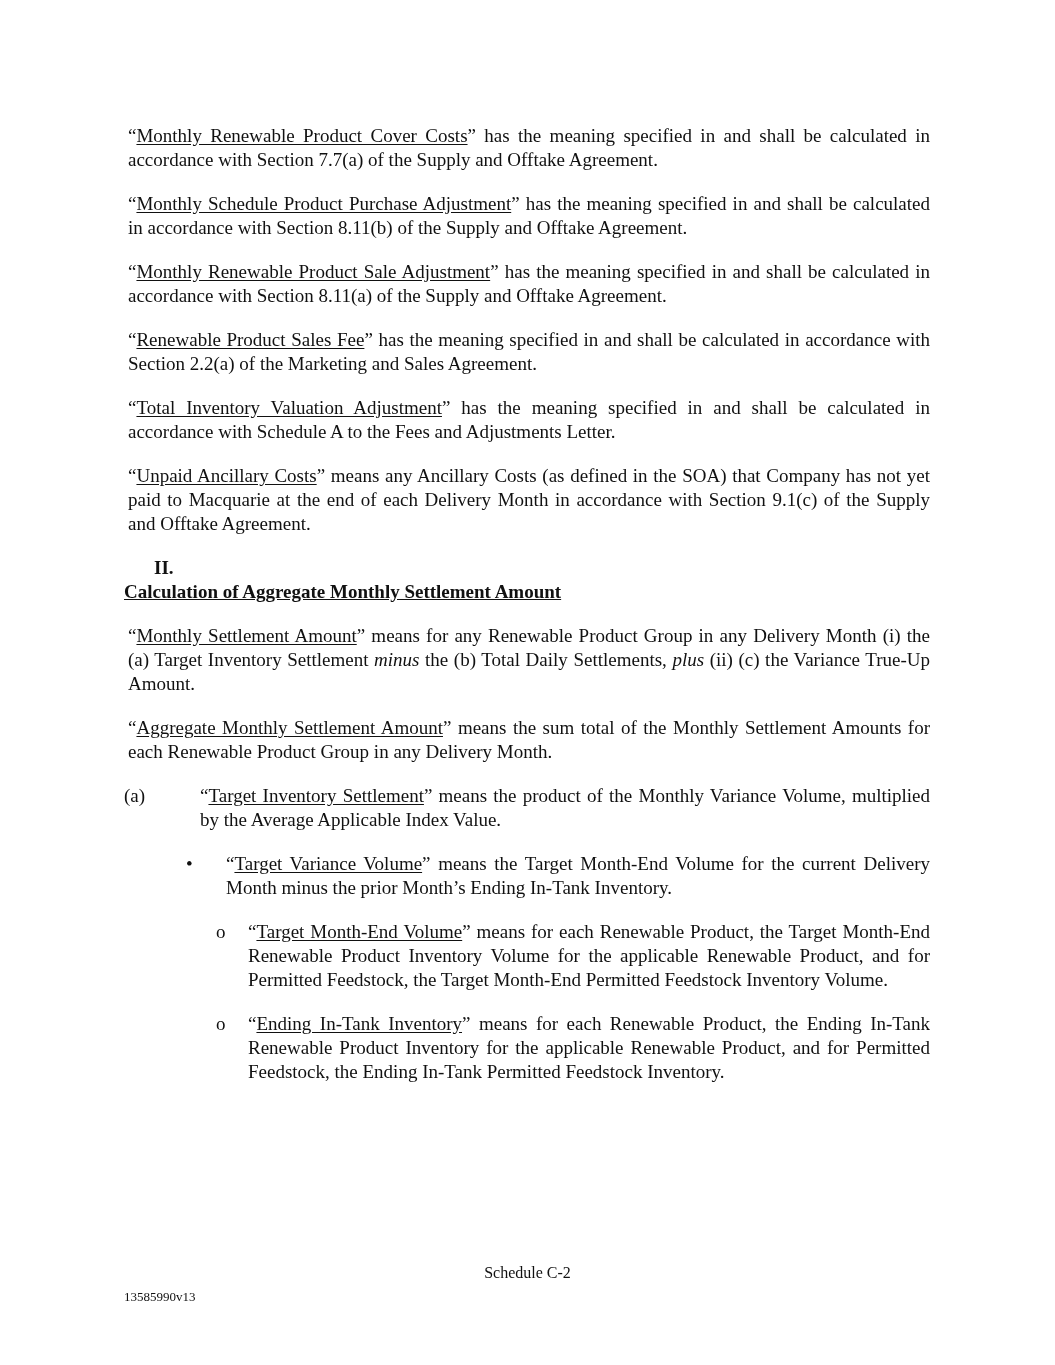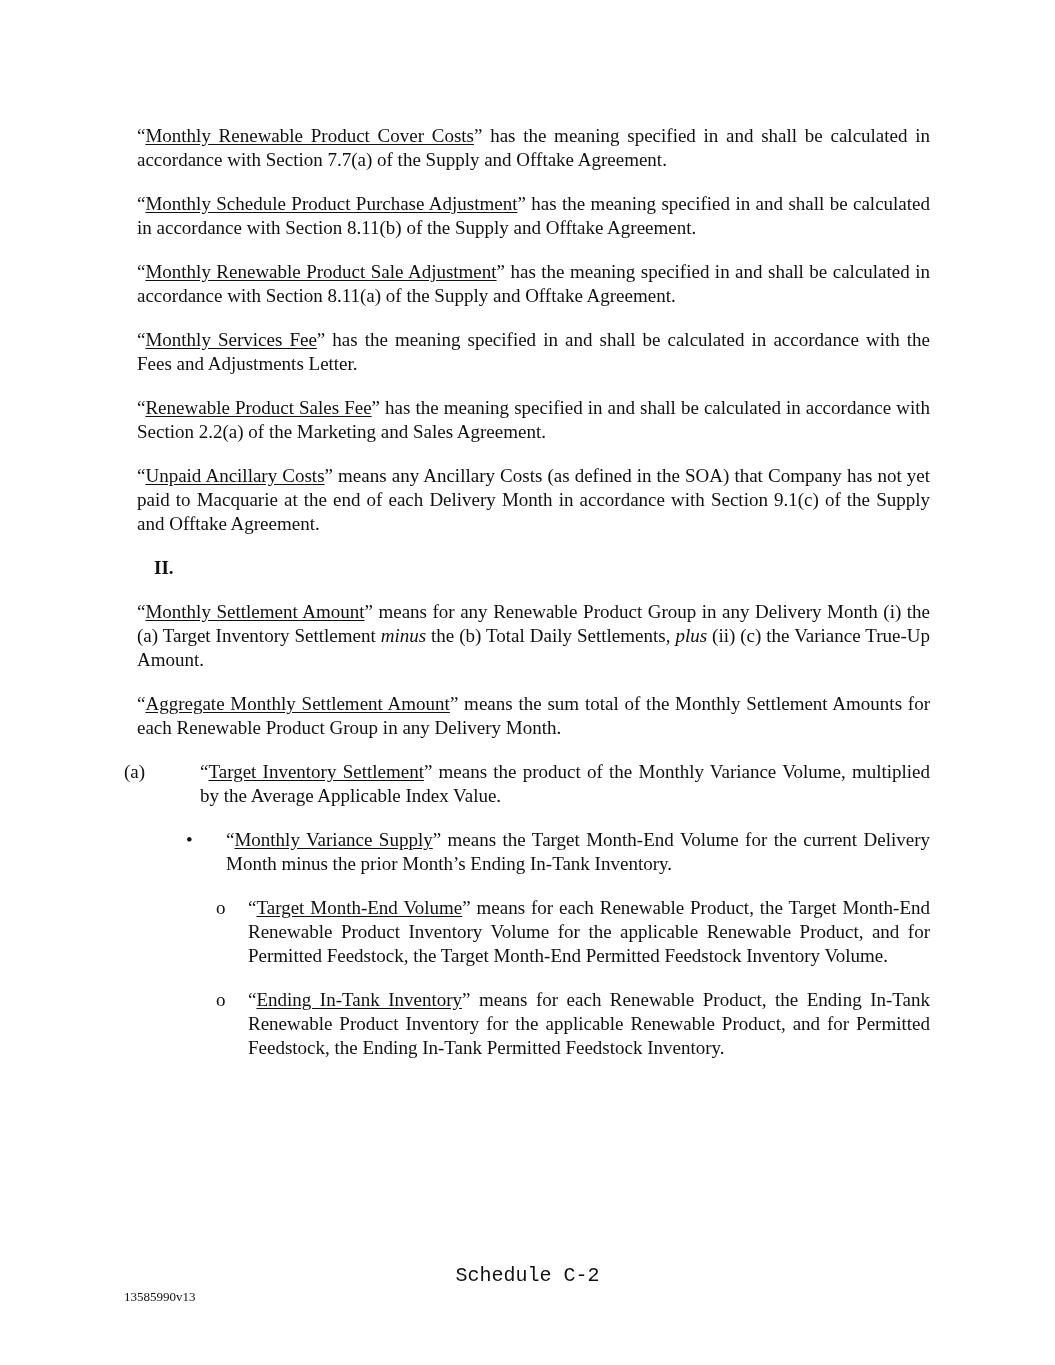--- a/index.html
+++ b/index.html
@@ -1,62 +1,63 @@
 <!DOCTYPE html>
 <html><head>
 <meta charset="utf-8">
 <style>
   html, body { margin: 0; padding: 0; background: #ffffff; }
   body { width: 1055px; height: 1365px; position: relative; overflow: hidden;
          font-family: "Liberation Serif", serif; color: #111; }
   .page { position: absolute; left: 124px; top: 124px; width: 806px; font-size: 19px; line-height: 24px; }
-  p { margin: 0 0 20px 13px; text-align: justify; }
+  p { margin: 0 0 20px 4px; text-align: justify; }
   u { text-decoration: underline; text-underline-offset: 2px; }
   .heading { font-weight: bold; margin: 0 0 20px 0; display: flex; flex-direction: column; }
   .heading .num { width: 62px; padding-left: 30px; }
   .heading .title { text-decoration: underline; }
   .item-a { display: flex; margin-bottom: 20px; }
   .item-a .lbl { width: 32px; flex: none; }
   .item-a .body { flex: 1; text-align: justify; margin-left: 44px; }
   .bullet { display: flex; margin-left: 62px; margin-bottom: 20px; }
   .bullet .mark { width: 40px; flex: none; }
   .bullet .body { flex: 1; text-align: justify; }
   .sub { display: flex; margin-left: 92px; margin-bottom: 20px; }
   .sub .mark { width: 32px; flex: none; }
   .sub .body { flex: 1; text-align: justify; }
-  .footer { position: absolute; top: 1264px; left: 0; width: 1055px; text-align: center; font-size: 20px; font-family: Liberation Mono, monospace; }
+  .footer { position: absolute; top: 1264px; left: 0; width: 1055px; text-align: center; font-size: 16px; }
   .docid { position: absolute; top: 1289px; left: 124px; font-size: 13px; }
 </style>
 </head>
 <body>
 
 <div class="page">
   <p><span>“</span><u>Monthly Renewable Product Cover Costs</u><span>”</span><span> has the meaning specified in and shall be calculated in accordance with Section 7.7(a) of the Supply and Offtake Agreement.</span></p>
   <p><span>“</span><u>Monthly Schedule Product Purchase Adjustment</u><span>”</span><span> has the meaning specified in and shall be calculated in accordance with Section 8.11(b) of the Supply and Offtake Agreement.</span></p>
   <p><span>“</span><u>Monthly Renewable Product Sale Adjustment</u><span>”</span><span> has the meaning specified in and shall be calculated in accordance with Section 8.11(a) of the Supply and Offtake Agreement.</span></p>
-  <p><span>“</span><u>Monthly Services Fee</u><span>”</span><span> has the meaning specified in and shall be calculated in accordance with the Fees and Adjustments Letter.</span></p>
   <p><span>“</span><u>Renewable Product Sales Fee</u><span>”</span><span> has the meaning specified in and shall be calculated in accordance with Section 2.2(a) of the Marketing and Sales Agreement.</span></p>
+  <p><span>“</span><u>Total Inventory Valuation Adjustment</u><span>”</span><span> has the meaning specified in and shall be calculated in accordance with Schedule A to the Fees and Adjustments Letter.</span></p>
   <p><span>“</span><u>Unpaid Ancillary Costs</u><span>”</span><span> means any Ancillary Costs (as defined in the SOA) that Company has not yet paid to Macquarie at the end of each Delivery Month in accordance with Section 9.1(c) of the Supply and Offtake Agreement.</span></p>
 
   <div class="heading">
     <span class="num">II.</span>
+    <span class="title">Calculation of Aggregate Monthly Settlement Amount</span>
   </div>
 
   <p><span>“</span><u>Monthly Settlement Amount</u><span>”</span><span> means for any Renewable Product Group in any Delivery Month (i) the (a) Target Inventory Settlement </span><i>minus</i><span> the (b) Total Daily Settlements, </span><i>plus</i><span> (ii) (c) the Variance True-Up Amount.</span></p>
 
   <p><span>“</span><u>Aggregate Monthly Settlement Amount</u><span>”</span><span> means the sum total of the Monthly Settlement Amounts for each Renewable Product Group in any Delivery Month.</span></p>
 
   <div class="item-a">
     <span class="lbl">(a)</span>
     <span class="body"><span>“</span><u>Target Inventory Settlement</u><span>”</span><span> means the product of the Monthly Variance Volume, multiplied by the Average Applicable Index Value.</span></span>
   </div>
 
   <div class="bullet">
     <span class="mark">•</span>
-    <span class="body"><span>“</span><u>Monthly Variance Supply</u><span>”</span><span> means the Target Month-End Volume for the current Delivery Month minus the prior Month’s Ending In-Tank Inventory.</span></span>
+    <span class="body"><span>“</span><u>Target Variance Volume</u><span>”</span><span> means the Target Month-End Volume for the current Delivery Month minus the prior Month’s Ending In-Tank Inventory.</span></span>
   </div>
 
   <div class="sub">
     <span class="mark">o</span>
     <span class="body"><span>“</span><u>Target Month-End Volume</u><span>”</span><span> means for each Renewable Product, the Target Month-End Renewable Product Inventory Volume for the applicable Renewable Product, and for Permitted Feedstock, the Target Month-End Permitted Feedstock Inventory Volume.</span></span>
   </div>
 
   <div class="sub">
     <span class="mark">o</span>
     <span class="body"><span>“</span><u>Ending In-Tank Inventory</u><span>”</span><span> means for each Renewable Product, the Ending In-Tank Renewable Product Inventory for the applicable Renewable Product, and for Permitted Feedstock, the Ending In-Tank Permitted Feedstock Inventory.</span></span>

